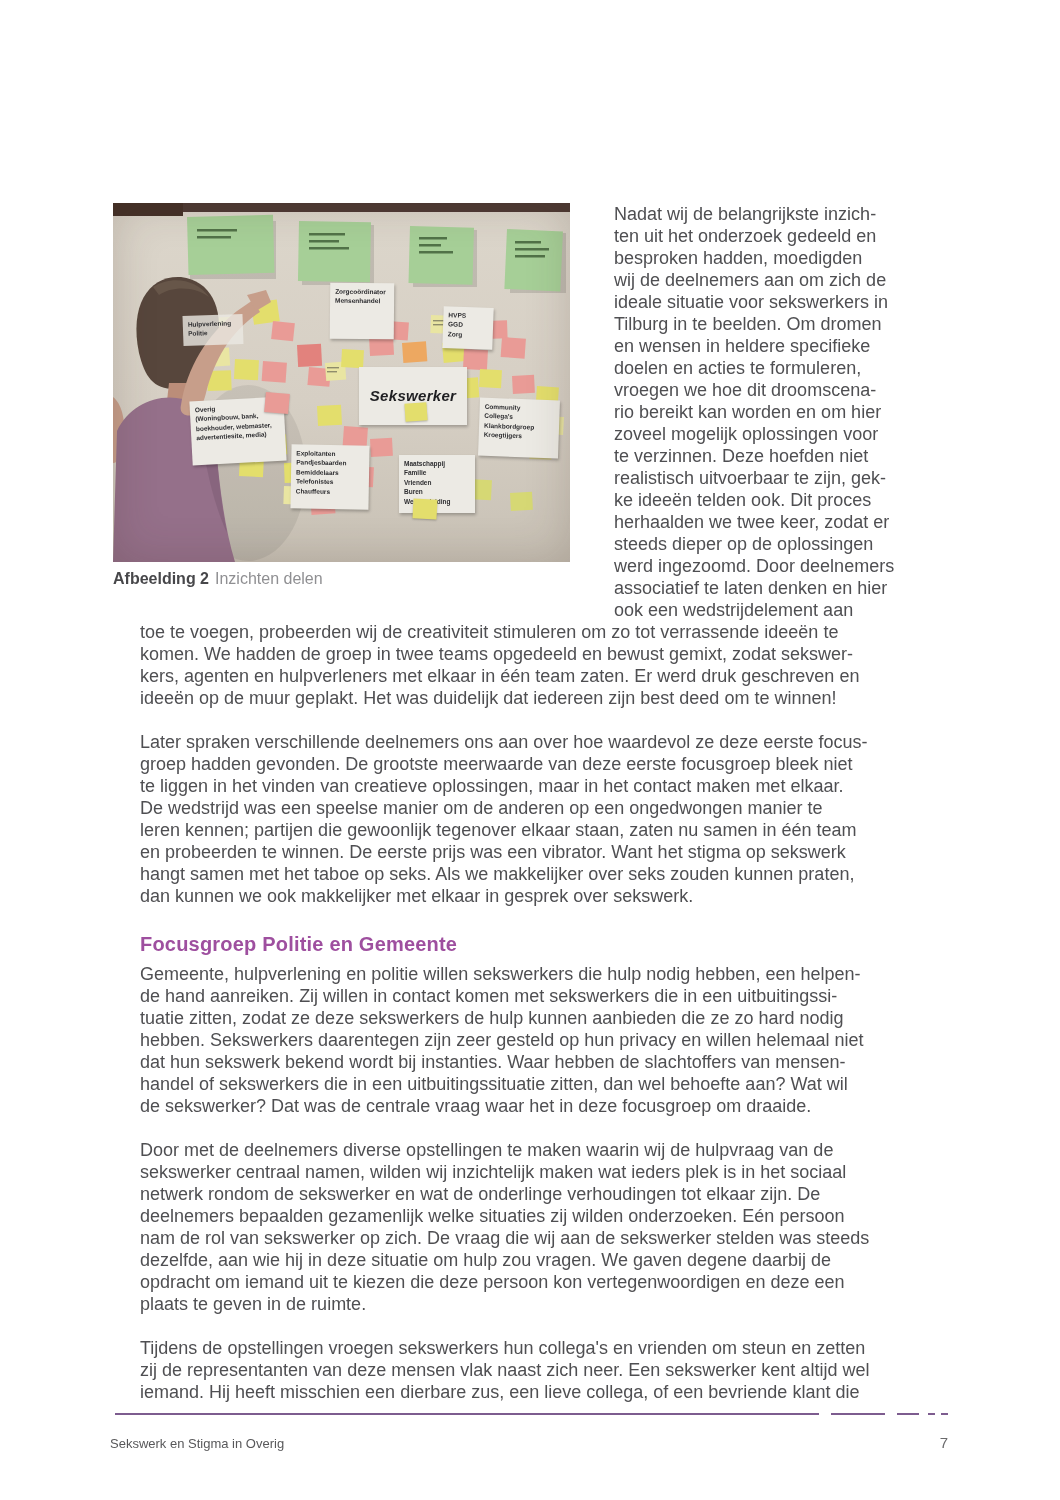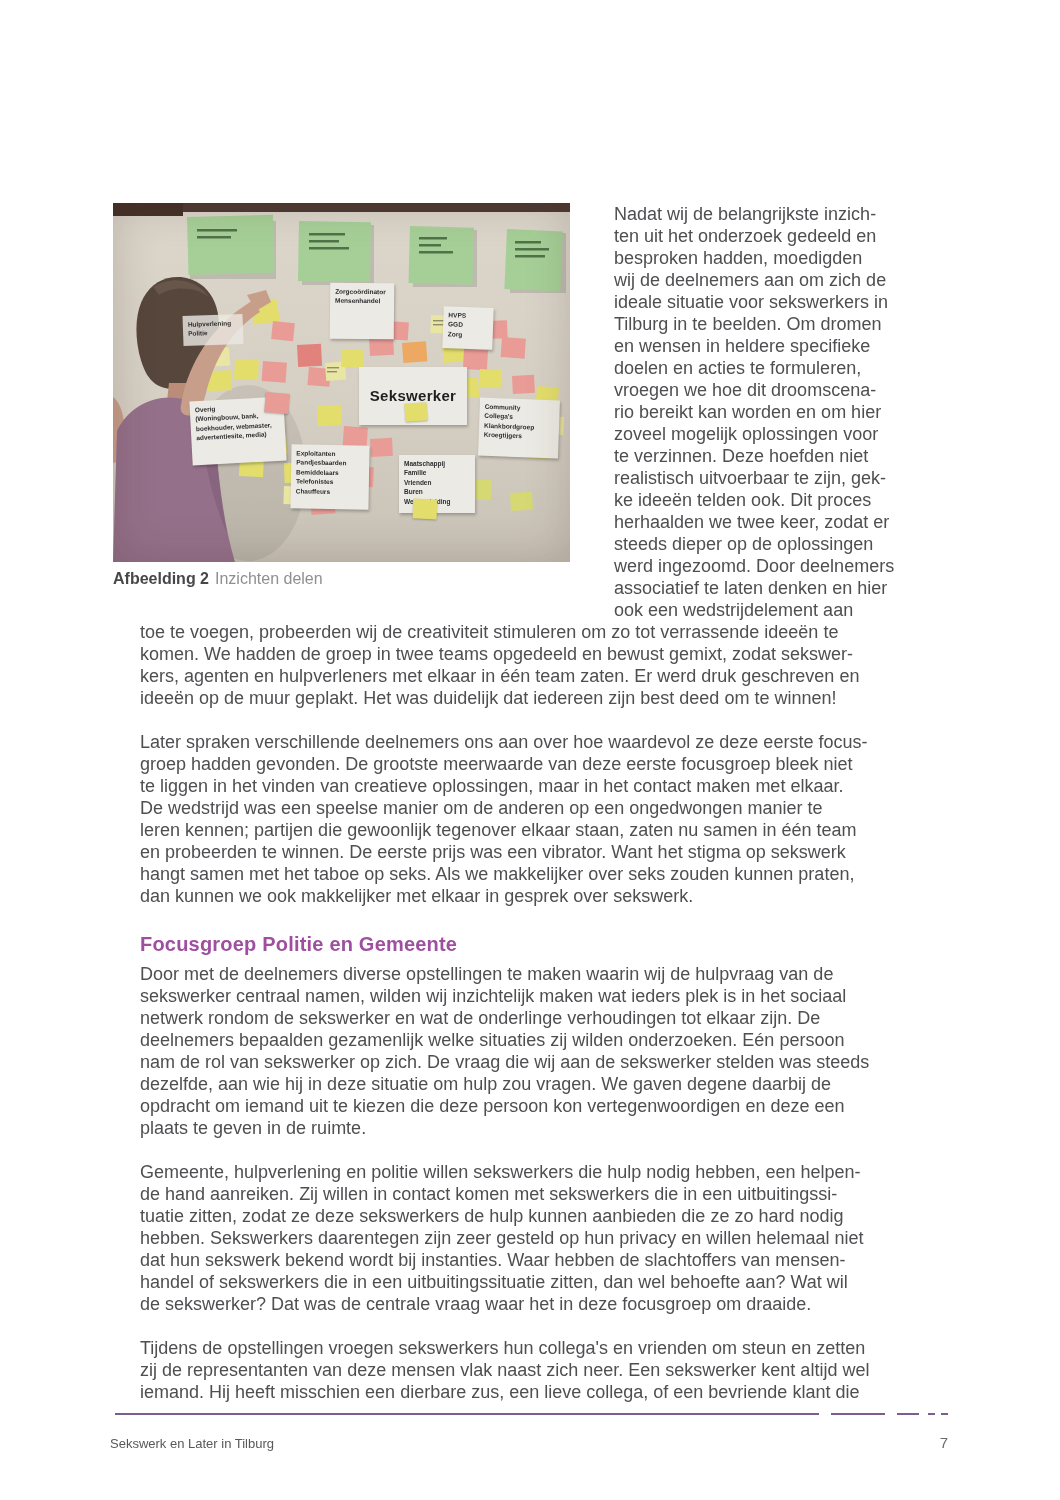--- a/index.html
+++ b/index.html
@@ -151,21 +151,21 @@
           </g>
         </svg>
 
         <div class="wcard ghost" style="left:70px;top:112px;width:60px;height:30px;transform:rotate(-2deg);font-size:6.5px;">Hulpverlening
 Politie</div>
         <div class="wcard" style="left:217px;top:80px;width:64px;height:56px;transform:rotate(.5deg);">Zorgcoördinator
 Mensenhandel</div>
         <div class="wcard" style="left:330px;top:104px;width:50px;height:42px;transform:rotate(2deg);">HVPS
 GGD
 Zorg</div>
-        <div class="wcard big" style="left:246px;top:164px;width:108px;height:58px;">Sekswerker</div>
+        <div class="wcard big" style="left:246px;top:164px;width:108px;height:58px;font-style:italic;">Sekswerker</div>
         <div class="wcard" style="left:78px;top:196px;width:94px;height:64px;transform:rotate(-3deg);">Overig
 (Woningbouw, bank,
 boekhouder, webmaster,
 advertentiesite, media)</div>
         <div class="wcard" style="left:178px;top:242px;width:78px;height:64px;transform:rotate(1deg);">Exploitanten
 Pandjesbaarden
 Bemiddelaars
 Telefonistes
 Chauffeurs</div>
         <div class="wcard" style="left:286px;top:252px;width:76px;height:58px;">Maatschappij
@@ -213,49 +213,49 @@
 ideeën op de muur geplakt. Het was duidelijk dat iedereen zijn best deed om te winnen!</p>
     <p>Later spraken verschillende deelnemers ons aan over hoe waardevol ze deze eerste focus-
 groep hadden gevonden. De grootste meerwaarde van deze eerste focusgroep bleek niet
 te liggen in het vinden van creatieve oplossingen, maar in het contact maken met elkaar.
 De wedstrijd was een speelse manier om de anderen op een ongedwongen manier te
 leren kennen; partijen die gewoonlijk tegenover elkaar staan, zaten nu samen in één team
 en probeerden te winnen. De eerste prijs was een vibrator. Want het stigma op sekswerk
 hangt samen met het taboe op seks. Als we makkelijker over seks zouden kunnen praten,
 dan kunnen we ook makkelijker met elkaar in gesprek over sekswerk.</p>
     <h2>Focusgroep Politie en Gemeente</h2>
+    <p>Gemeente, hulpverlening en politie willen sekswerkers die hulp nodig hebben, een helpen-
+de hand aanreiken. Zij willen in contact komen met sekswerkers die in een uitbuitingssi-
+tuatie zitten, zodat ze deze sekswerkers de hulp kunnen aanbieden die ze zo hard nodig
+hebben. Sekswerkers daarentegen zijn zeer gesteld op hun privacy en willen helemaal niet
+dat hun sekswerk bekend wordt bij instanties. Waar hebben de slachtoffers van mensen-
+handel of sekswerkers die in een uitbuitingssituatie zitten, dan wel behoefte aan? Wat wil
+de sekswerker? Dat was de centrale vraag waar het in deze focusgroep om draaide.</p>
     <p>Door met de deelnemers diverse opstellingen te maken waarin wij de hulpvraag van de
 sekswerker centraal namen, wilden wij inzichtelijk maken wat ieders plek is in het sociaal
 netwerk rondom de sekswerker en wat de onderlinge verhoudingen tot elkaar zijn. De
 deelnemers bepaalden gezamenlijk welke situaties zij wilden onderzoeken. Eén persoon
 nam de rol van sekswerker op zich. De vraag die wij aan de sekswerker stelden was steeds
 dezelfde, aan wie hij in deze situatie om hulp zou vragen. We gaven degene daarbij de
 opdracht om iemand uit te kiezen die deze persoon kon vertegenwoordigen en deze een
 plaats te geven in de ruimte.</p>
-    <p>Gemeente, hulpverlening en politie willen sekswerkers die hulp nodig hebben, een helpen-
-de hand aanreiken. Zij willen in contact komen met sekswerkers die in een uitbuitingssi-
-tuatie zitten, zodat ze deze sekswerkers de hulp kunnen aanbieden die ze zo hard nodig
-hebben. Sekswerkers daarentegen zijn zeer gesteld op hun privacy en willen helemaal niet
-dat hun sekswerk bekend wordt bij instanties. Waar hebben de slachtoffers van mensen-
-handel of sekswerkers die in een uitbuitingssituatie zitten, dan wel behoefte aan? Wat wil
-de sekswerker? Dat was de centrale vraag waar het in deze focusgroep om draaide.</p>
     <p>Tijdens de opstellingen vroegen sekswerkers hun collega's en vrienden om steun en zetten
 zij de representanten van deze mensen vlak naast zich neer. Een sekswerker kent altijd wel
 iemand. Hij heeft misschien een dierbare zus, een lieve collega, of een bevriende klant die</p>
   </div>
 
   <div id="footer-rule">
     <div class="seg s1"></div>
     <div class="g" style="width:12px;"></div>
     <div class="seg" style="width:54px;"></div>
     <div class="g" style="width:12px;"></div>
     <div class="seg" style="width:22px;"></div>
     <div class="g" style="width:9px;"></div>
     <div class="seg" style="width:7px;"></div>
     <div class="g" style="width:6px;"></div>
     <div class="seg" style="width:7px;"></div>
   </div>
   <div id="footer-row">
-    <span id="footer-title">Sekswerk en Later in Tilburg</span>
+    <span id="footer-title">Sekswerk en Stigma in Overig</span>
     <span id="page-number">7</span>
   </div>
 
 </div>
 
 </body></html>

